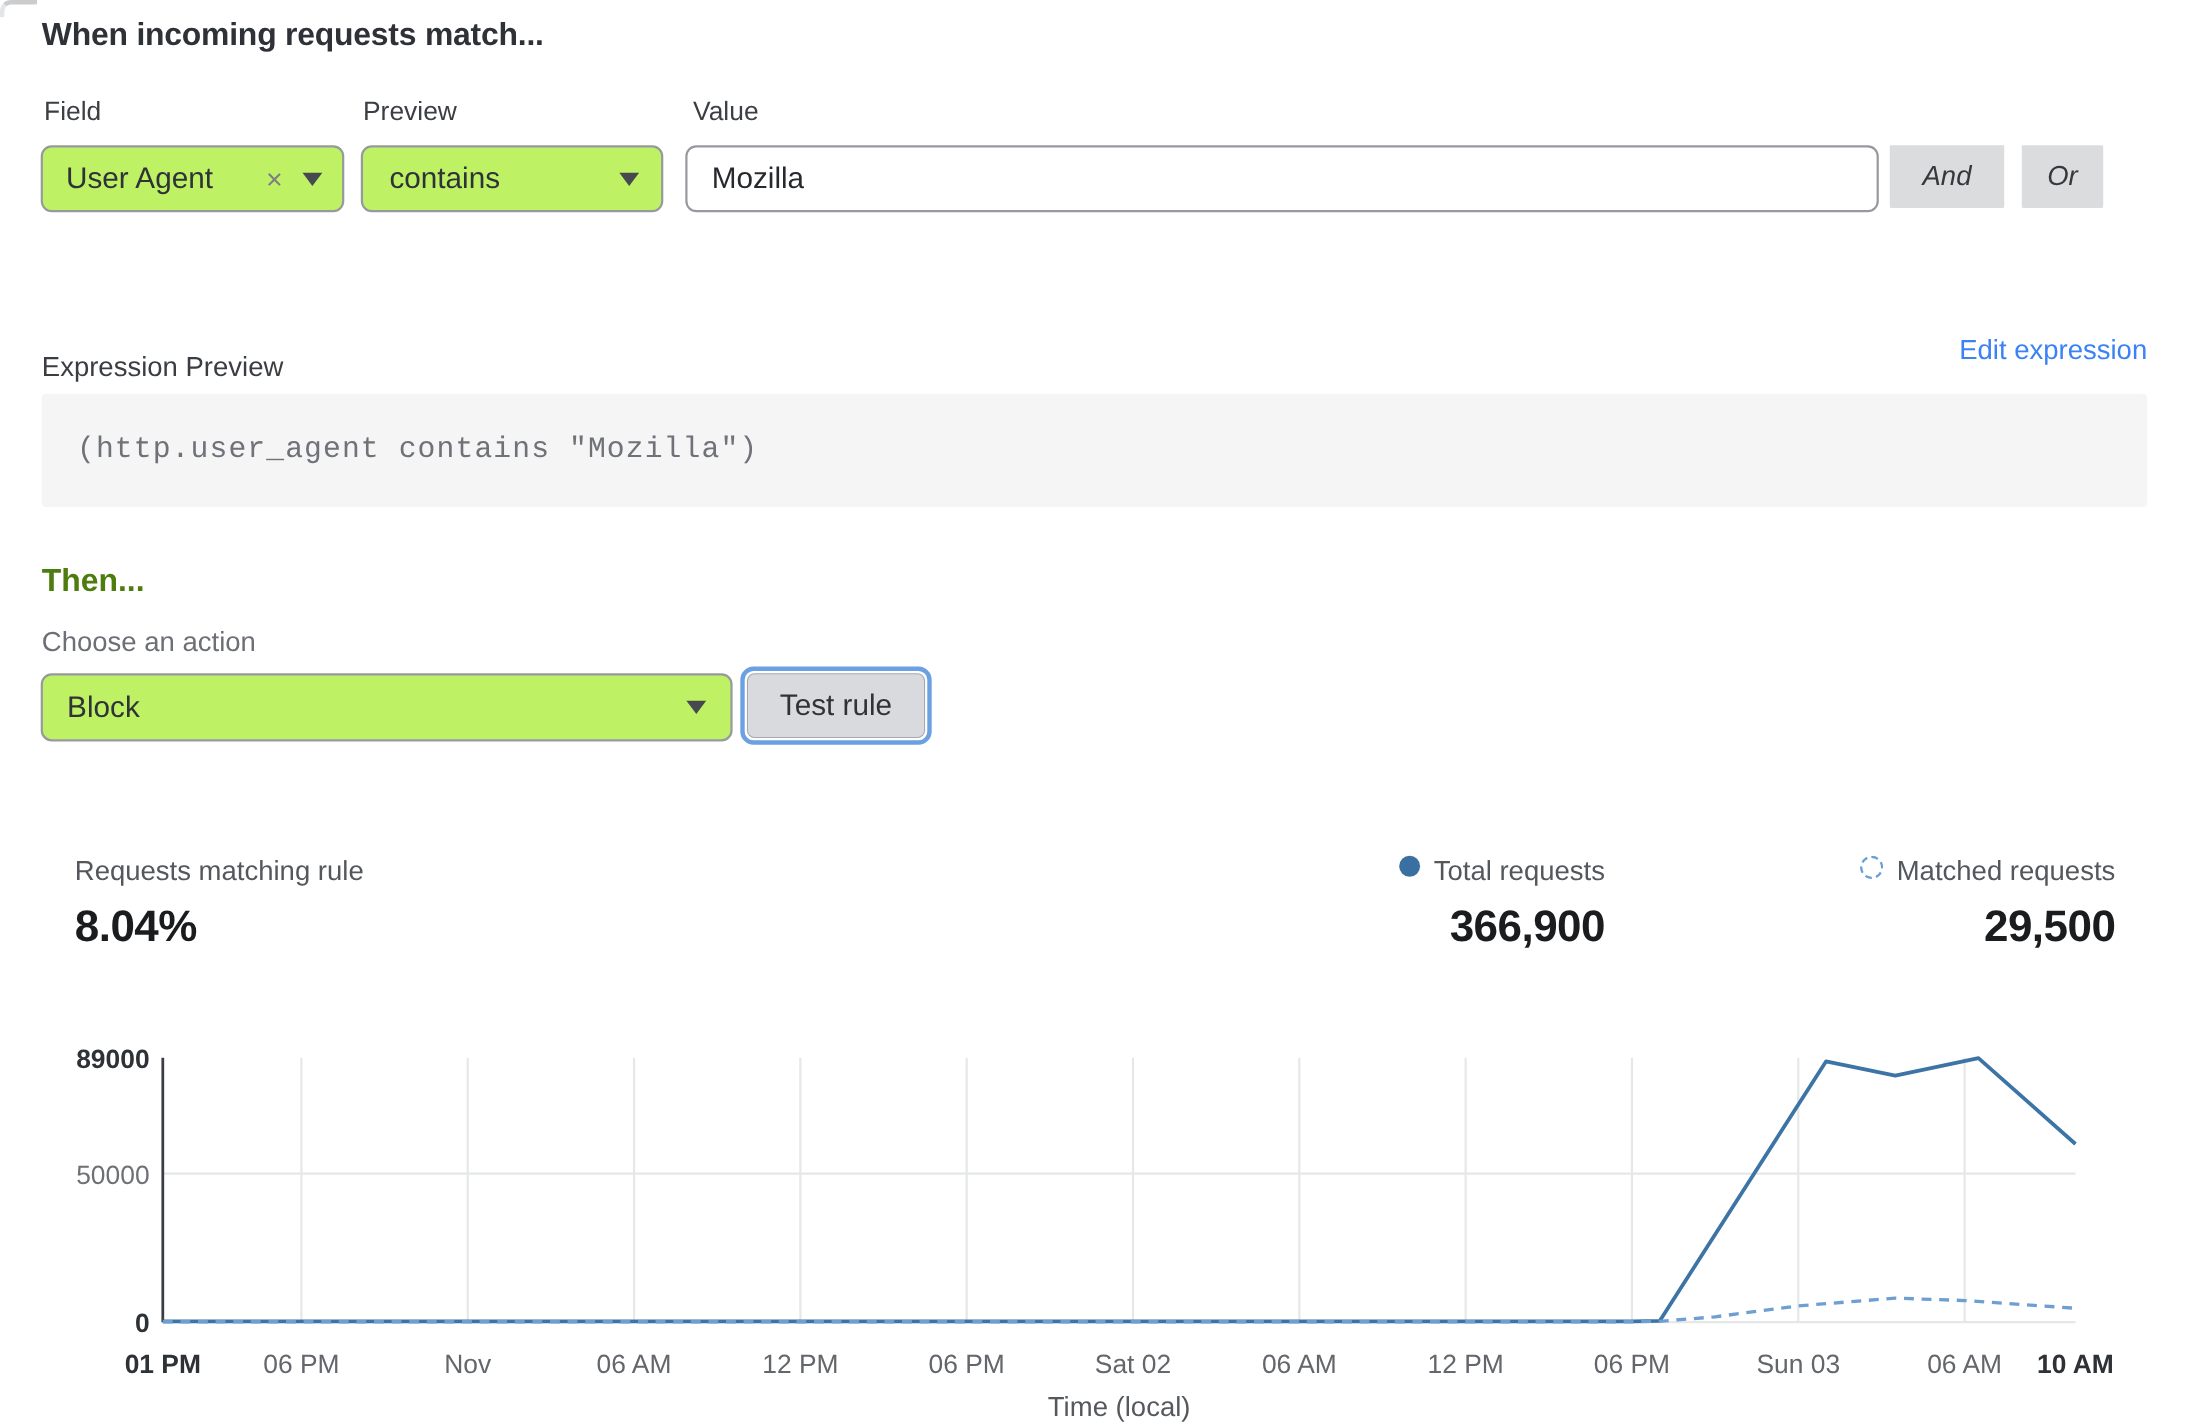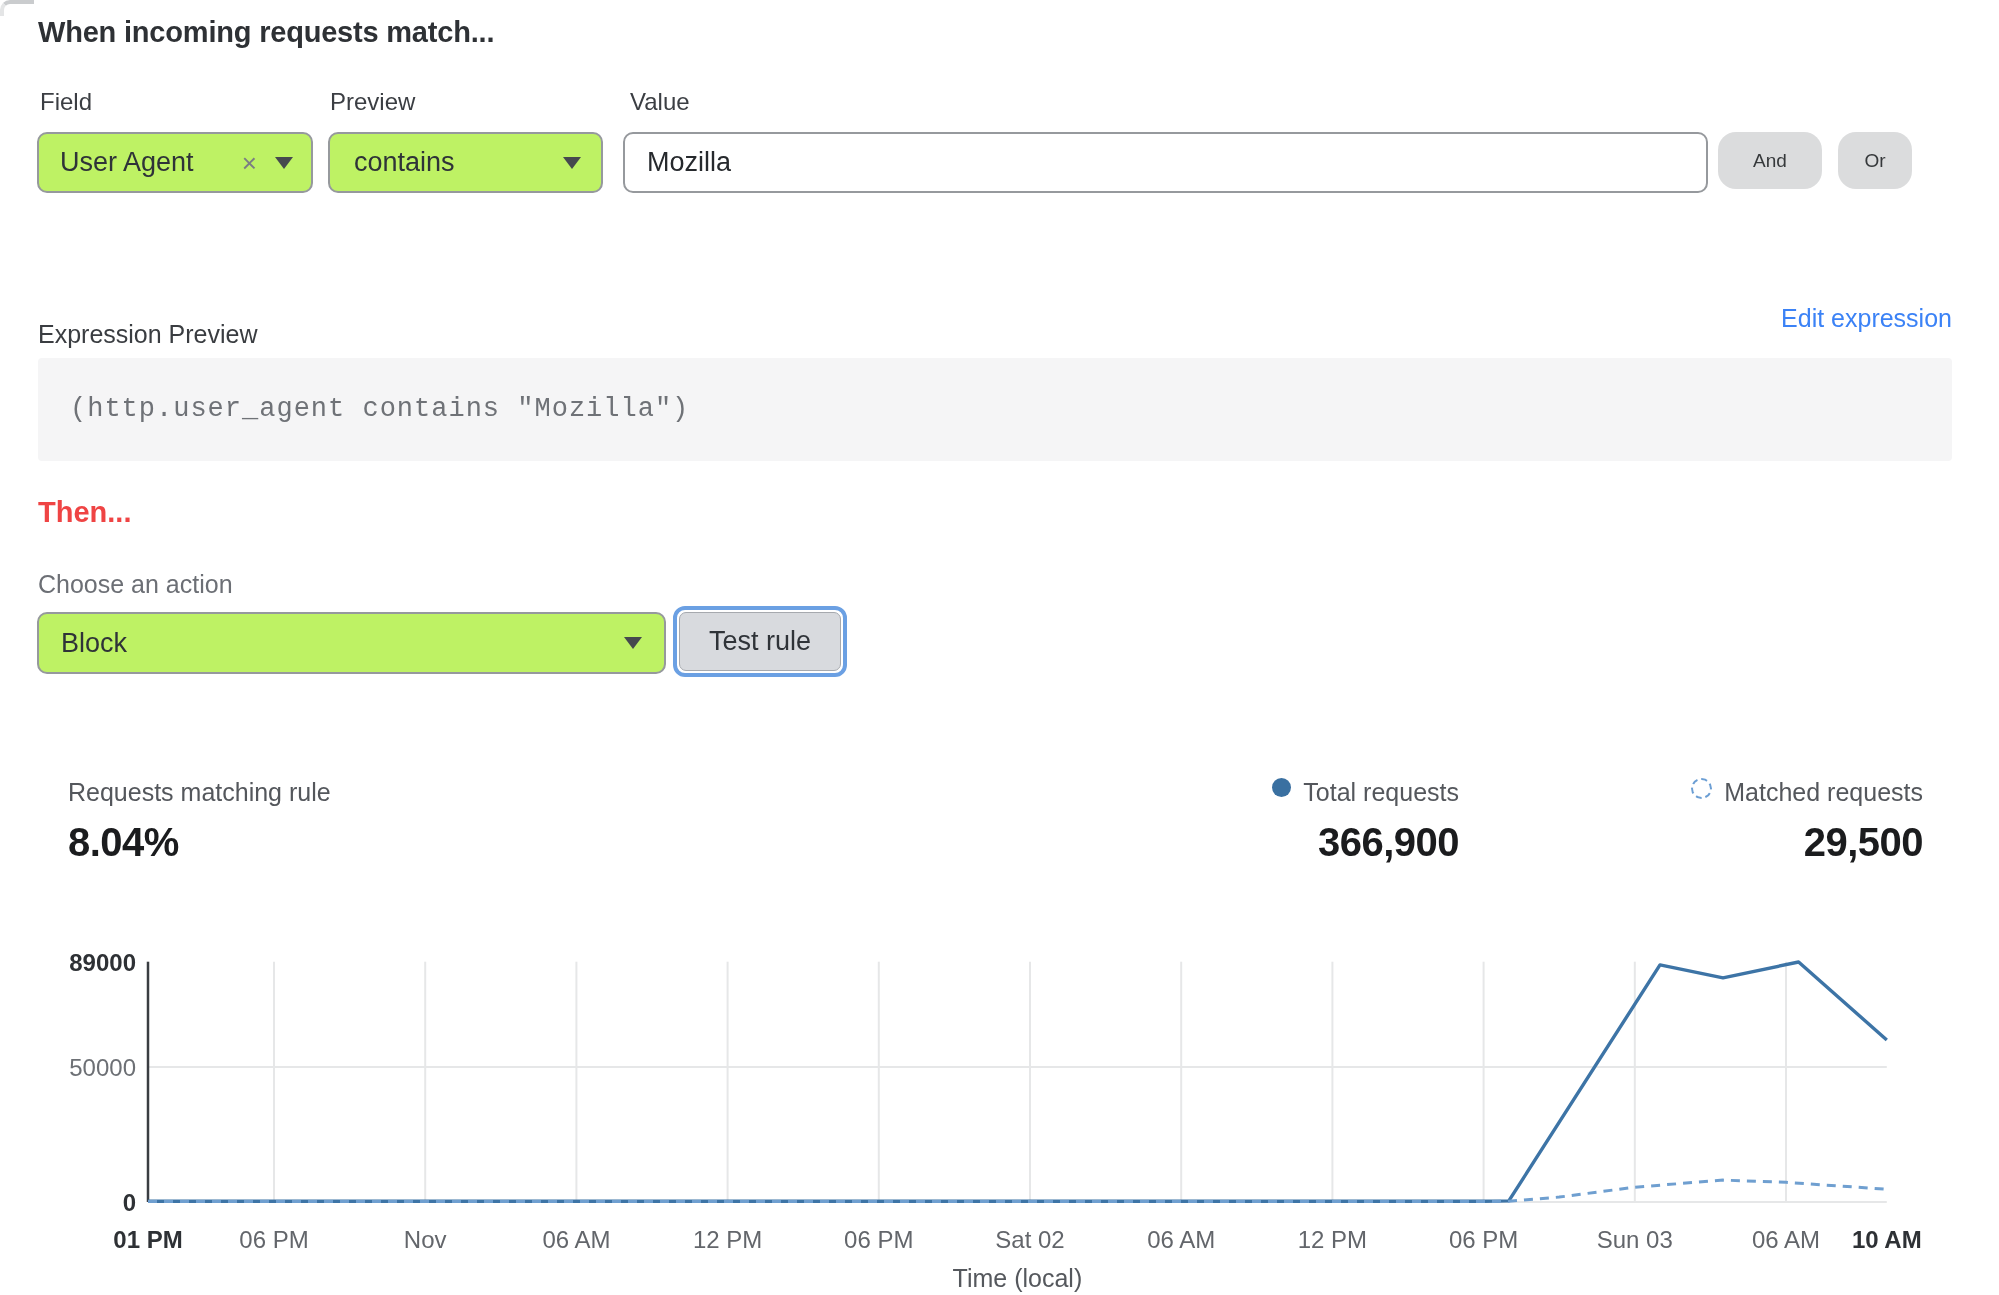--- a/index.html
+++ b/index.html
@@ -24,34 +24,34 @@
   .box-action{left:37px;top:612px;width:629px;height:62px;padding:0 22px;}
   .grow{flex:1;}
   .x-btn{font-size:26px;color:#7b7e83;margin-right:18px;line-height:1;cursor:pointer;}
   .caret{width:0;height:0;border-left:9px solid transparent;border-right:9px solid transparent;border-top:12px solid #46494e;flex:0 0 auto;}
 
   .value-input{
     left:623px;top:132px;width:1085px;height:61px;border:2px solid #96999d;border-radius:10px;
     box-sizing:border-box;padding:0 22px;font-size:27px;color:#26292d;font-family:"Liberation Sans",sans-serif;outline:none;background:#fff;
   }
   .gray-btn{
-    top:132px;height:57px;background:#dbdcdd;border:none;border-radius:18px;
-    font-size:19px;color:#36393b;font-family:"Liberation Sans",sans-serif;cursor:pointer;
+    top:132px;height:57px;background:#dbdcdd;border:none;border-radius:1px;
+    font-size:25px;color:#36393b;font-family:"Liberation Sans",sans-serif;cursor:pointer;font-style:italic;
   }
   .btn-and{left:1718px;width:104px;} .btn-or{left:1838px;width:74px;}
 
   .expr-label{left:38px;top:320px;font-size:25px;color:#3a3d41;}
   .edit-link{top:304px;right:47px;font-size:25px;color:#3b82f6;text-decoration:none;cursor:pointer;text-align:center;}
   .code-block{left:38px;top:358px;width:1914px;height:103px;background:#f5f5f6;border-radius:4px;}
   .code-text{
     display:block;line-height:103px;padding-left:32px;font-family:"Liberation Mono",monospace;
     font-size:27px;letter-spacing:1px;color:#6f7277;white-space:pre;
   }
 
-  .then-title{left:38px;top:496px;font-size:29px;font-weight:700;color:#ef4444;}
+  .then-title{left:38px;top:512px;font-size:29px;font-weight:700;color:#4d7c0f;}
   .choose-label{left:38px;top:570px;font-size:25px;color:#6c6f75;}
 
   .test-ring{
     left:673px;top:606px;width:174px;height:71px;box-sizing:border-box;border:4px solid #6ba0e3;border-radius:12px;
     background:#ffffff;padding:2px;cursor:pointer;
   }
   .test-btn{
     width:100%;height:100%;box-sizing:border-box;background:#d8dade;border:1px solid #a6a9ae;border-radius:7px;
     font-size:27px;color:#2f3338;font-family:"Liberation Sans",sans-serif;cursor:pointer;
   }

